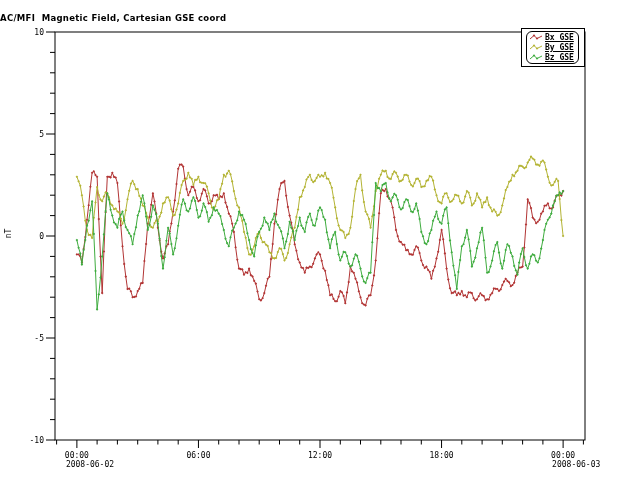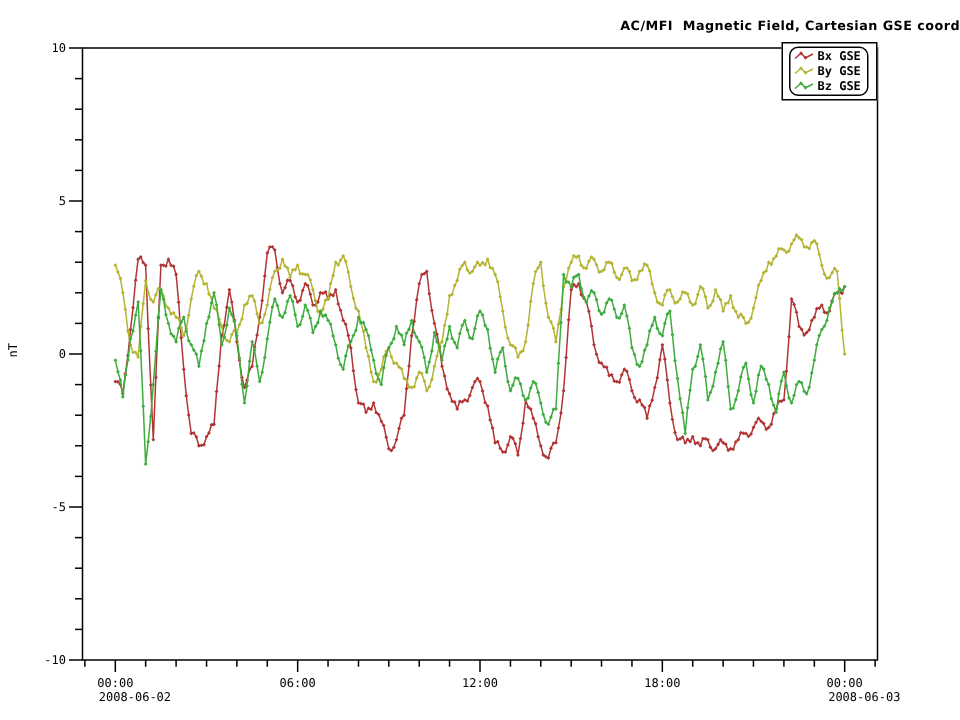--- a/index.html
+++ b/index.html
@@ -1,31 +1,31 @@
 <!DOCTYPE html>
 <html><head>
 <meta charset="utf-8">
 <style>
   html,body{margin:0;padding:0;background:#fff;}
   .stage{position:relative;width:640px;height:480px;background:#fff;overflow:hidden;
          font-family:"DejaVu Sans Mono","Liberation Mono",monospace;}
-  .title{position:absolute;left:0;top:13px;width:640px;text-align:right;
+  .title{position:absolute;left:0;top:13px;width:640px;text-align:left;
          font:bold 8.5px "DejaVu Sans","Liberation Sans",sans-serif;
          letter-spacing:.3px;white-space:pre;color:#000;}
   .ylab{position:absolute;left:4px;top:229px;font:8px "DejaVu Sans Mono",monospace;color:#000;
         transform:rotate(-90deg);transform-origin:center;}
   svg.plot{position:absolute;left:0;top:0;}
   .tl{font:8px "DejaVu Sans Mono","Liberation Mono",monospace;fill:#000;}
   .legend{position:absolute;left:521px;top:28px;width:64px;height:39px;box-sizing:border-box;
           border:1px solid #000;background:#fff;}
   .legend-inner{position:absolute;left:4px;top:2px;right:5px;bottom:2px;border:1px solid #000;
           border-radius:6px;display:flex;flex-direction:column;justify-content:space-evenly;
           padding:0 1px 0 2px;}
   .legend-row{display:flex;align-items:center;gap:2px;
-          font:bold 8px "DejaVu Sans Mono","Liberation Mono",monospace;color:#000;white-space:pre;}
+          font:bold 8px "DejaVu Sans Mono","Liberation Mono",monospace;color:#000;white-space:pre;text-decoration:underline;}
   .legend-sample{flex:0 0 auto;}
 </style>
 </head>
 <body>
 
 <div class="stage">
   <div class="title">AC/MFI  Magnetic Field, Cartesian GSE coord</div>
   <div class="ylab">nT</div>
 
   <svg class="plot" id="plot-canvas" width="640" height="480" xmlns="http://www.w3.org/2000/svg">

